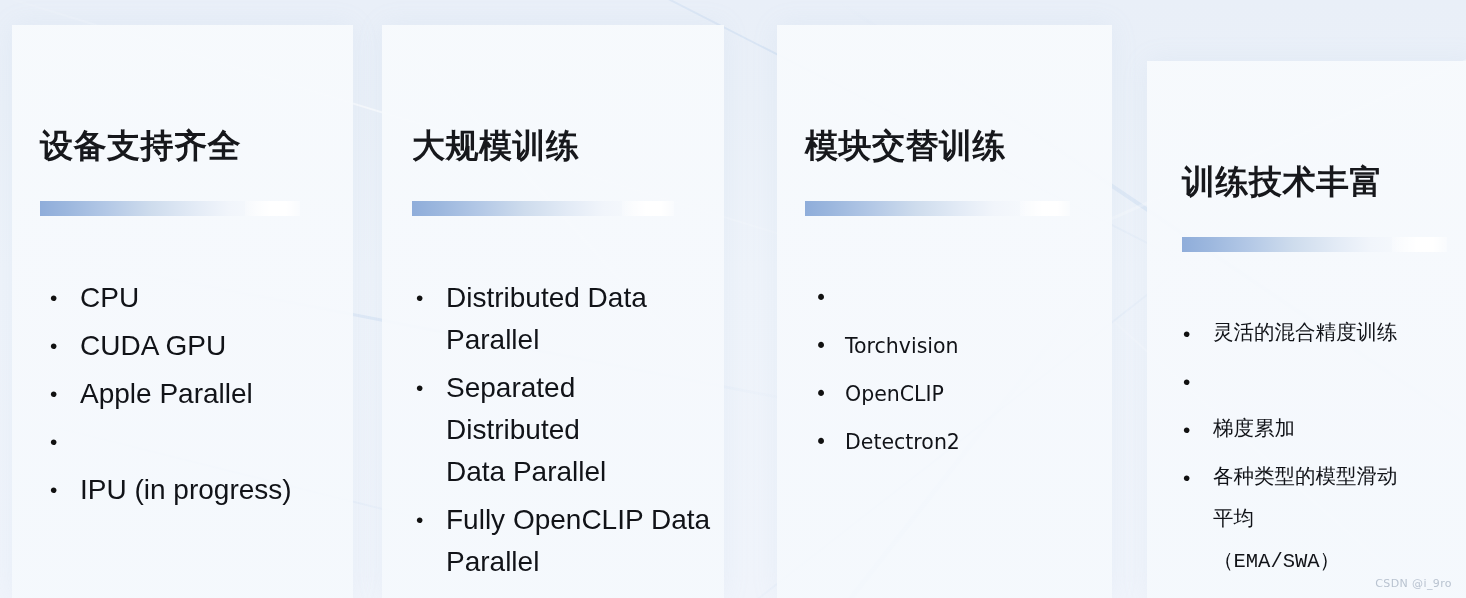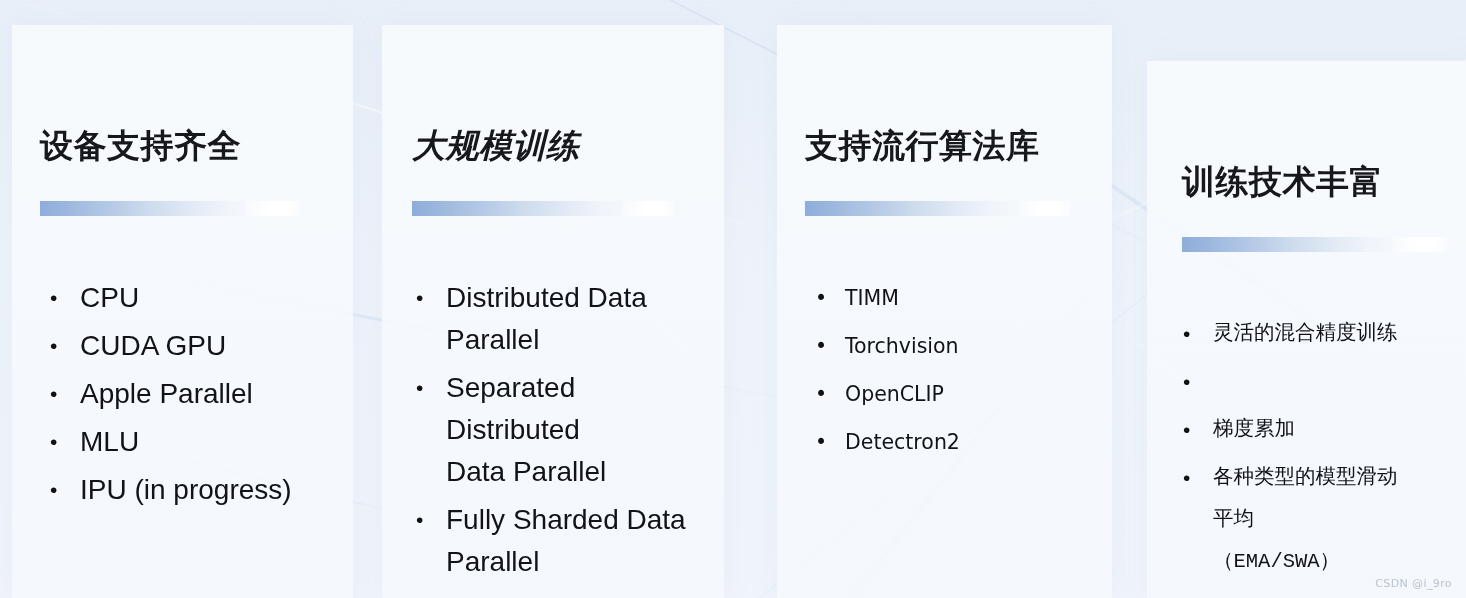--- a/index.html
+++ b/index.html
@@ -71,21 +71,21 @@
     position: absolute;
     top: 102px;
     font-size: 33px;
     font-weight: bold;
     color: #17181c;
     letter-spacing: .5px;
     white-space: nowrap;
     line-height: 1.15;
   }
   .c1 .card-title { left: 28px; }
-  .c2 .card-title { left: 30px; font-style: italic; }
+  .c2 .card-title { left: 30px; }
   .c3 .card-title { left: 28px; }
   .c4 .card-title { left: 35px; }
 
   .rule {
     position: absolute;
     top: 176px;
     height: 15px;
   }
   .rule-grad {
     position: absolute;
@@ -211,21 +211,20 @@
           <div class="bullet-row">
             <span class="bullet-dot">•</span>
             <span class="bullet-text">CUDA GPU</span>
           </div>
           <div class="bullet-row">
             <span class="bullet-dot">•</span>
             <span class="bullet-text">Apple Parallel</span>
           </div>
           <div class="bullet-row">
             <span class="bullet-dot">•</span>
-            <span class="bullet-text">MLU</span>
           </div>
           <div class="bullet-row">
             <span class="bullet-dot">•</span>
             <span class="bullet-text">IPU (in progress)</span>
           </div>
         </div>
     </div>
 
     <div class="card c2">
       <div class="card-title">大规模训练</div>
@@ -239,36 +238,35 @@
             <span class="bullet-text">Distributed Data
 Parallel</span>
           </div>
           <div class="bullet-row">
             <span class="bullet-dot">•</span>
             <span class="bullet-text">Separated Distributed
 Data Parallel</span>
           </div>
           <div class="bullet-row">
             <span class="bullet-dot">•</span>
-            <span class="bullet-text">Fully Sharded Data
+            <span class="bullet-text">Fully OpenCLIP Data
 Parallel</span>
           </div>
         </div>
     </div>
 
     <div class="card c3">
-      <div class="card-title">支持流行算法库</div>
+      <div class="card-title">模块交替训练</div>
       <div class="rule">
         <div class="rule-grad"></div>
         <div class="rule-tail"></div>
       </div>
       <div class="bullets">
           <div class="bullet-row">
             <span class="bullet-dot">•</span>
-            <span class="bullet-text">TIMM</span>
           </div>
           <div class="bullet-row">
             <span class="bullet-dot">•</span>
             <span class="bullet-text">Torchvision</span>
           </div>
           <div class="bullet-row">
             <span class="bullet-dot">•</span>
             <span class="bullet-text">OpenCLIP</span>
           </div>
           <div class="bullet-row">

